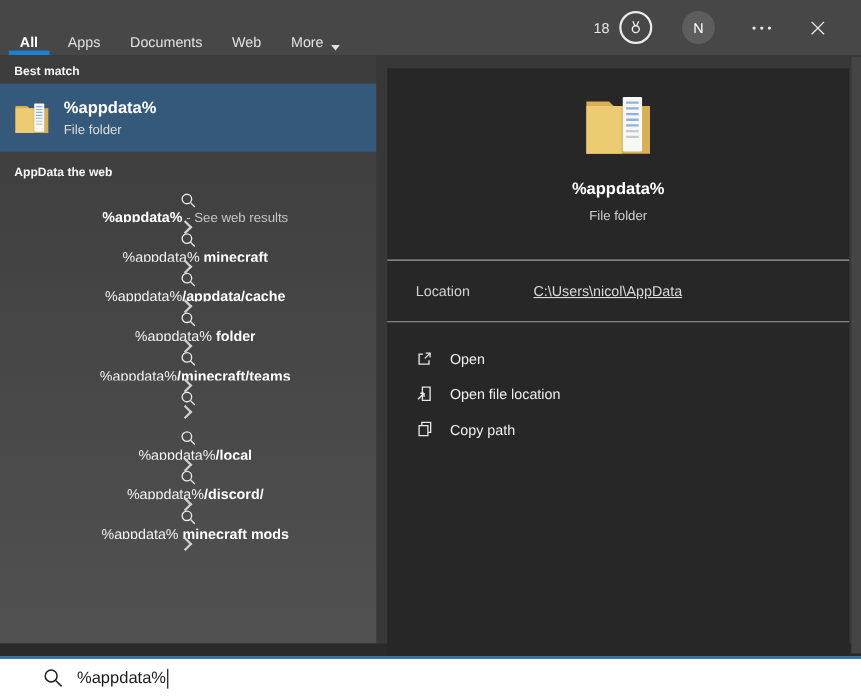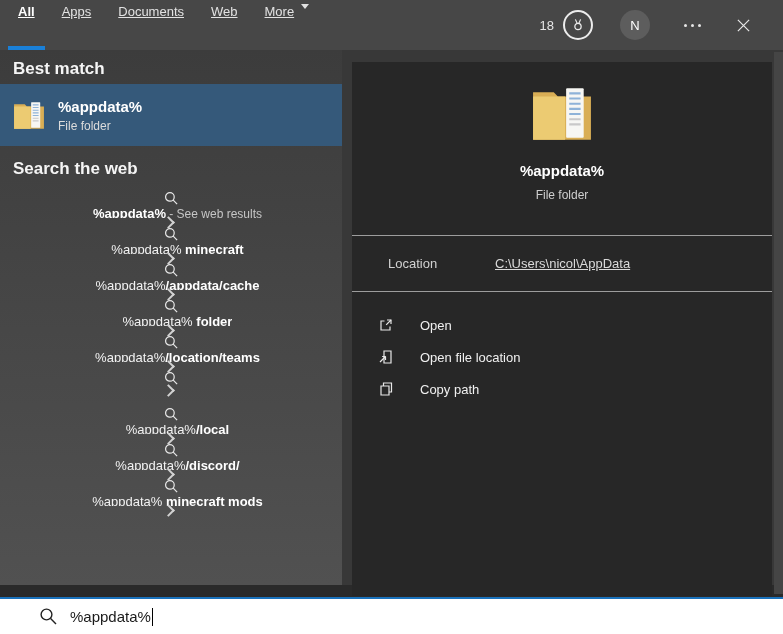--- a/index.html
+++ b/index.html
@@ -8,23 +8,23 @@
     font-family:"Liberation Sans",sans-serif;background:#383838;
     -webkit-font-smoothing:antialiased;
   }
   
   .topbar{
     position:absolute;top:0;left:0;right:0;height:50px;background:#474747;
     display:flex;justify-content:space-between;align-items:stretch;z-index:5;
   }
   .tabs{display:flex;align-items:stretch;padding-left:8px;}
   .tab{
-    display:flex;align-items:flex-start;padding:0 10px;margin-right:7px;
+    display:flex;align-items:flex-end;padding:0 10px;margin-right:7px;
     color:#e2e2e2;font-size:13px;cursor:pointer;
-    border-bottom:4px solid transparent;border-top:4px solid transparent;box-sizing:border-box;text-decoration:underline;
+    border-bottom:4px solid transparent;border-top:4px solid transparent;box-sizing:border-box;
   }
   .tab.selected{color:#fff;font-weight:700;border-bottom-color:#1a80d8;}
   .caret-down{
     width:0;height:0;border-left:4px solid transparent;border-right:4px solid transparent;
     border-top:5px solid #e2e2e2;margin-left:7px;
   }
   .topbar-right{display:flex;align-items:center;padding-right:28px;}
   .rewards-count{color:#e6e6e6;font-size:13px;margin-right:9px;}
   .rewards-badge{
     width:30px;height:30px;border:2px solid #ececec;border-radius:50%;
@@ -36,21 +36,21 @@
     margin-left:27px;cursor:pointer;
   }
   .dots{display:flex;align-items:center;margin-left:30px;cursor:pointer;padding:6px 2px;}
   .dots span{width:3px;height:3px;border-radius:50%;background:#e6e6e6;margin:0 2px;}
   .close-btn{margin-left:27px;cursor:pointer;display:flex;align-items:center;padding:4px;}
   
   .leftpanel{
     position:absolute;top:50px;left:0;width:342px;bottom:49px;
     background:linear-gradient(#3c3c3c,#515151);
   }
-  .section-header{padding:9px 13px 5px;font-size:17px;font-weight:700;color:#f5f5f5;}
+  .section-header{padding:9px 13px 5px;font-size:11px;font-weight:700;color:#f5f5f5;}
   .best-match-row{
     height:62px;background:#35597a;display:flex;align-items:center;
     padding:0 13px;cursor:pointer;margin-bottom:4px;
   }
   .bm-text{margin-left:13px;}
   .bm-title{font-size:15px;font-weight:700;color:#fff;}
   .bm-sub{font-size:12px;color:#dcdcdc;margin-top:4px;}
   .suggestions{margin-top:7px;}
   .sug{height:36px;display:flex;align-items:center;padding:0 13px;cursor:pointer;flex-direction:column;}
   .sug svg.mag{width:15px;height:15px;stroke:#e8e8e8;fill:none;stroke-width:1.3;flex:none;}
@@ -63,26 +63,26 @@
   }
   
   .scroll-strip{position:absolute;top:52px;right:0;width:9px;bottom:40px;background:#454545;cursor:pointer;}
   .bottom-strip{position:absolute;left:0;right:0;top:585px;height:12px;background:#2a2a2a;}
   .preview-card{position:absolute;top:62px;left:352px;width:420px;height:534px;background:#272727;}
   .pv-top{text-align:center;}
   .folder-big{margin-top:22px;}
   .pv-title{font-size:15px;font-weight:600;color:#fff;margin-top:16px;}
   .pv-sub{font-size:12px;color:#cfcfcf;margin-top:9px;}
   .divider{border-top:1px solid rgba(255,255,255,0.55);margin-top:33px;}
-  .loc-row{height:55px;display:flex;align-items:center;padding:0 36px;}
+  .loc-row{height:55px;display:flex;align-items:center;padding:0 26px;}
   .loc-label{width:107px;font-size:13px;color:#d2d2d2;flex:none;}
   .loc-link{font-size:13px;color:#dadada;text-decoration:underline;cursor:pointer;}
   .divider2{border-top:1px solid rgba(255,255,255,0.55);}
   .actions{margin-top:17px;}
-  .action-row{height:32px;display:flex;align-items:center;padding:0 26px;cursor:pointer;gap:11px;}
+  .action-row{height:32px;display:flex;align-items:center;padding:0 26px;cursor:pointer;}
   .action-row svg{width:16px;height:16px;stroke:#e8e8e8;fill:none;stroke-width:1.2;flex:none;}
   .action-label{margin-left:15px;font-size:13px;color:#f0f0f0;}
   
   .searchbar{
     position:absolute;left:0;right:0;bottom:0;height:35px;background:#ffffff;
     border-top:2px solid #1a72bc;display:flex;align-items:center;padding-left:39px;cursor:text;
   }
   .searchbar svg{width:19px;height:19px;stroke:#222;fill:none;stroke-width:1.4;flex:none;}
   .query{margin-left:12px;font-size:15px;color:#1a1a1a;}
   .caret-bar{display:inline-block;width:1px;height:18px;background:#000;margin-left:1px;vertical-align:middle;}
@@ -149,21 +149,21 @@
             <path d="M37 34 h11 M37 39 h11"></path>
           </g>
         <path d="M2 12 h31 v42 H2 z" fill="#eccb72"></path>
       </svg>
       <div class="bm-text">
         <div class="bm-title">%appdata%</div>
         <div class="bm-sub">File folder</div>
       </div>
     </div>
 
-    <div class="section-header">Search the web</div>
+    <div class="section-header">AppData the web</div>
 
     <div class="suggestions">
       <div class="sug">
         <svg class="mag" viewBox="0 0 16 16">
             <circle cx="6.3" cy="6.3" r="4.6"></circle>
             <path d="M9.8 9.8 L14 14"></path>
           </svg>
         <span class="sug-text"><span></span><b>%appdata%</b><span class="note"> - See web results</span></span>
         <span class="chev"></span>
       </div>
@@ -189,21 +189,21 @@
             <path d="M9.8 9.8 L14 14"></path>
           </svg>
         <span class="sug-text"><span>%appdata%</span><b> folder</b><span class="note"></span></span>
         <span class="chev"></span>
       </div>
       <div class="sug">
         <svg class="mag" viewBox="0 0 16 16">
             <circle cx="6.3" cy="6.3" r="4.6"></circle>
             <path d="M9.8 9.8 L14 14"></path>
           </svg>
-        <span class="sug-text"><span>%appdata%</span><b>/location/teams</b><span class="note"></span></span>
+        <span class="sug-text"><span>%appdata%</span><b>/minecraft/teams</b><span class="note"></span></span>
         <span class="chev"></span>
       </div>
       <div class="sug">
         <svg class="mag" viewBox="0 0 16 16">
             <circle cx="6.3" cy="6.3" r="4.6"></circle>
             <path d="M9.8 9.8 L14 14"></path>
           </svg>
         <span class="chev"></span>
       </div>
       <div class="sug">

